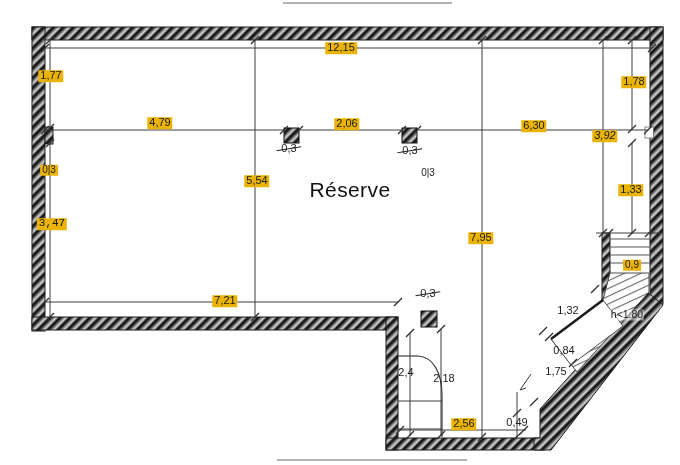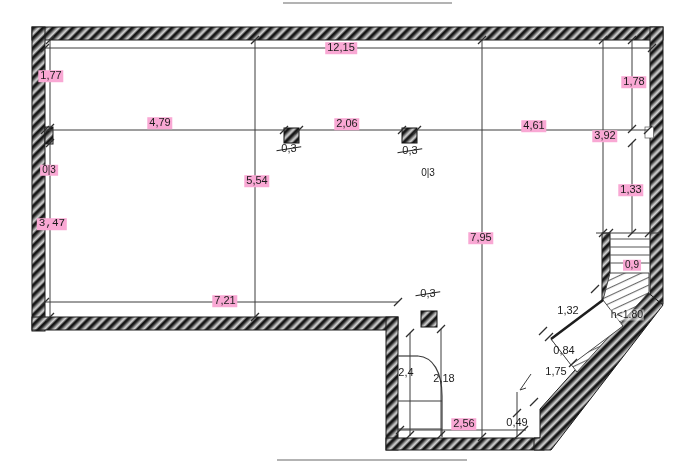--- a/index.html
+++ b/index.html
@@ -2,21 +2,21 @@
 <html><head>
 <meta charset="utf-8">
 <style>
   html,body{margin:0;padding:0;background:#fff;}
   #plan{position:relative;width:680px;height:465px;background:#fff;overflow:hidden;
         font-family:"Liberation Sans",sans-serif;}
   #drawing{position:absolute;left:0;top:0;}
   #labels{position:absolute;left:0;top:0;width:680px;height:465px;pointer-events:none;}
   .lbl{position:absolute;transform:translate(-50%,-50%);font-size:11px;color:#1b1b1b;
        white-space:nowrap;line-height:1.05;}
-  .bg{background:#f9a8d4;padding:0 2px;}
+  .bg{background:#eab308;padding:0 2px;}
   .small{font-size:10px;margin-top:39px;}
   .room{font-size:21px;letter-spacing:.4px;color:#111;}
   .low{font-size:10.5px;background:rgba(255,255,255,.5);padding:0 1px;}
   .strike{padding:0 1px;}
   .strike::after{content:"";position:absolute;left:-4px;right:-4px;top:46%;
        border-top:1.4px solid #222;transform:rotate(-9deg);}
 </style>
 </head>
 <body>
 
@@ -138,26 +138,27 @@
     </g>
   </svg>
 
   <div id="labels">
       <div class="lbl bg" style="left: 341px; top: 48px;">12,15</div>
       <div class="lbl bg" style="left: 51px; top: 76px;">1,77</div>
       <div class="lbl bg" style="left: 634px; top: 82px;">1,78</div>
       <div class="lbl bg" style="left: 160px; top: 123px;">4,79</div>
       <div class="lbl bg" style="left: 347px; top: 124px;">2,06</div>
       <div class="lbl bg small" style="left: 49px; top: 131px;">0|3</div>
-      <div class="lbl bg" style="left: 534px; top: 126px;">4,61</div>
+      <div class="lbl bg" style="left: 534px; top: 126px;">6,30</div>
       <div class="lbl small" style="left: 428px; top: 134px;">0|3</div>
-      <div class="lbl bg" style="left: 605px; top: 136px;">3,92</div>
+      <div class="lbl bg" style="left: 605px; top: 136px; font-style: italic;">3,92</div>
       <div class="lbl strike" style="left: 289px; top: 149px;">0,3</div>
       <div class="lbl strike" style="left: 410px; top: 151px;">0,3</div>
       <div class="lbl bg" style="left: 257px; top: 181px;">5,54</div>
+      <div class="lbl room" style="left: 350px; top: 190px;">Réserve</div>
       <div class="lbl bg" style="left: 52px; top: 224px; font-family: Liberation Mono, monospace;">3,47</div>
       <div class="lbl bg" style="left: 631px; top: 190px;">1,33</div>
       <div class="lbl bg small" style="left: 632px; top: 226px;">0,9</div>
       <div class="lbl bg" style="left: 481px; top: 238px;">7,95</div>
       <div class="lbl bg" style="left: 225px; top: 301px;">7,21</div>
       <div class="lbl strike" style="left: 428px; top: 294px;">0,3</div>
       <div class="lbl" style="left: 568px; top: 311px;">1,32</div>
       <div class="lbl low" style="left: 627px; top: 315px;">h&lt;1.80</div>
       <div class="lbl" style="left: 564px; top: 351px;">0,84</div>
       <div class="lbl" style="left: 556px; top: 372px;">1,75</div>

